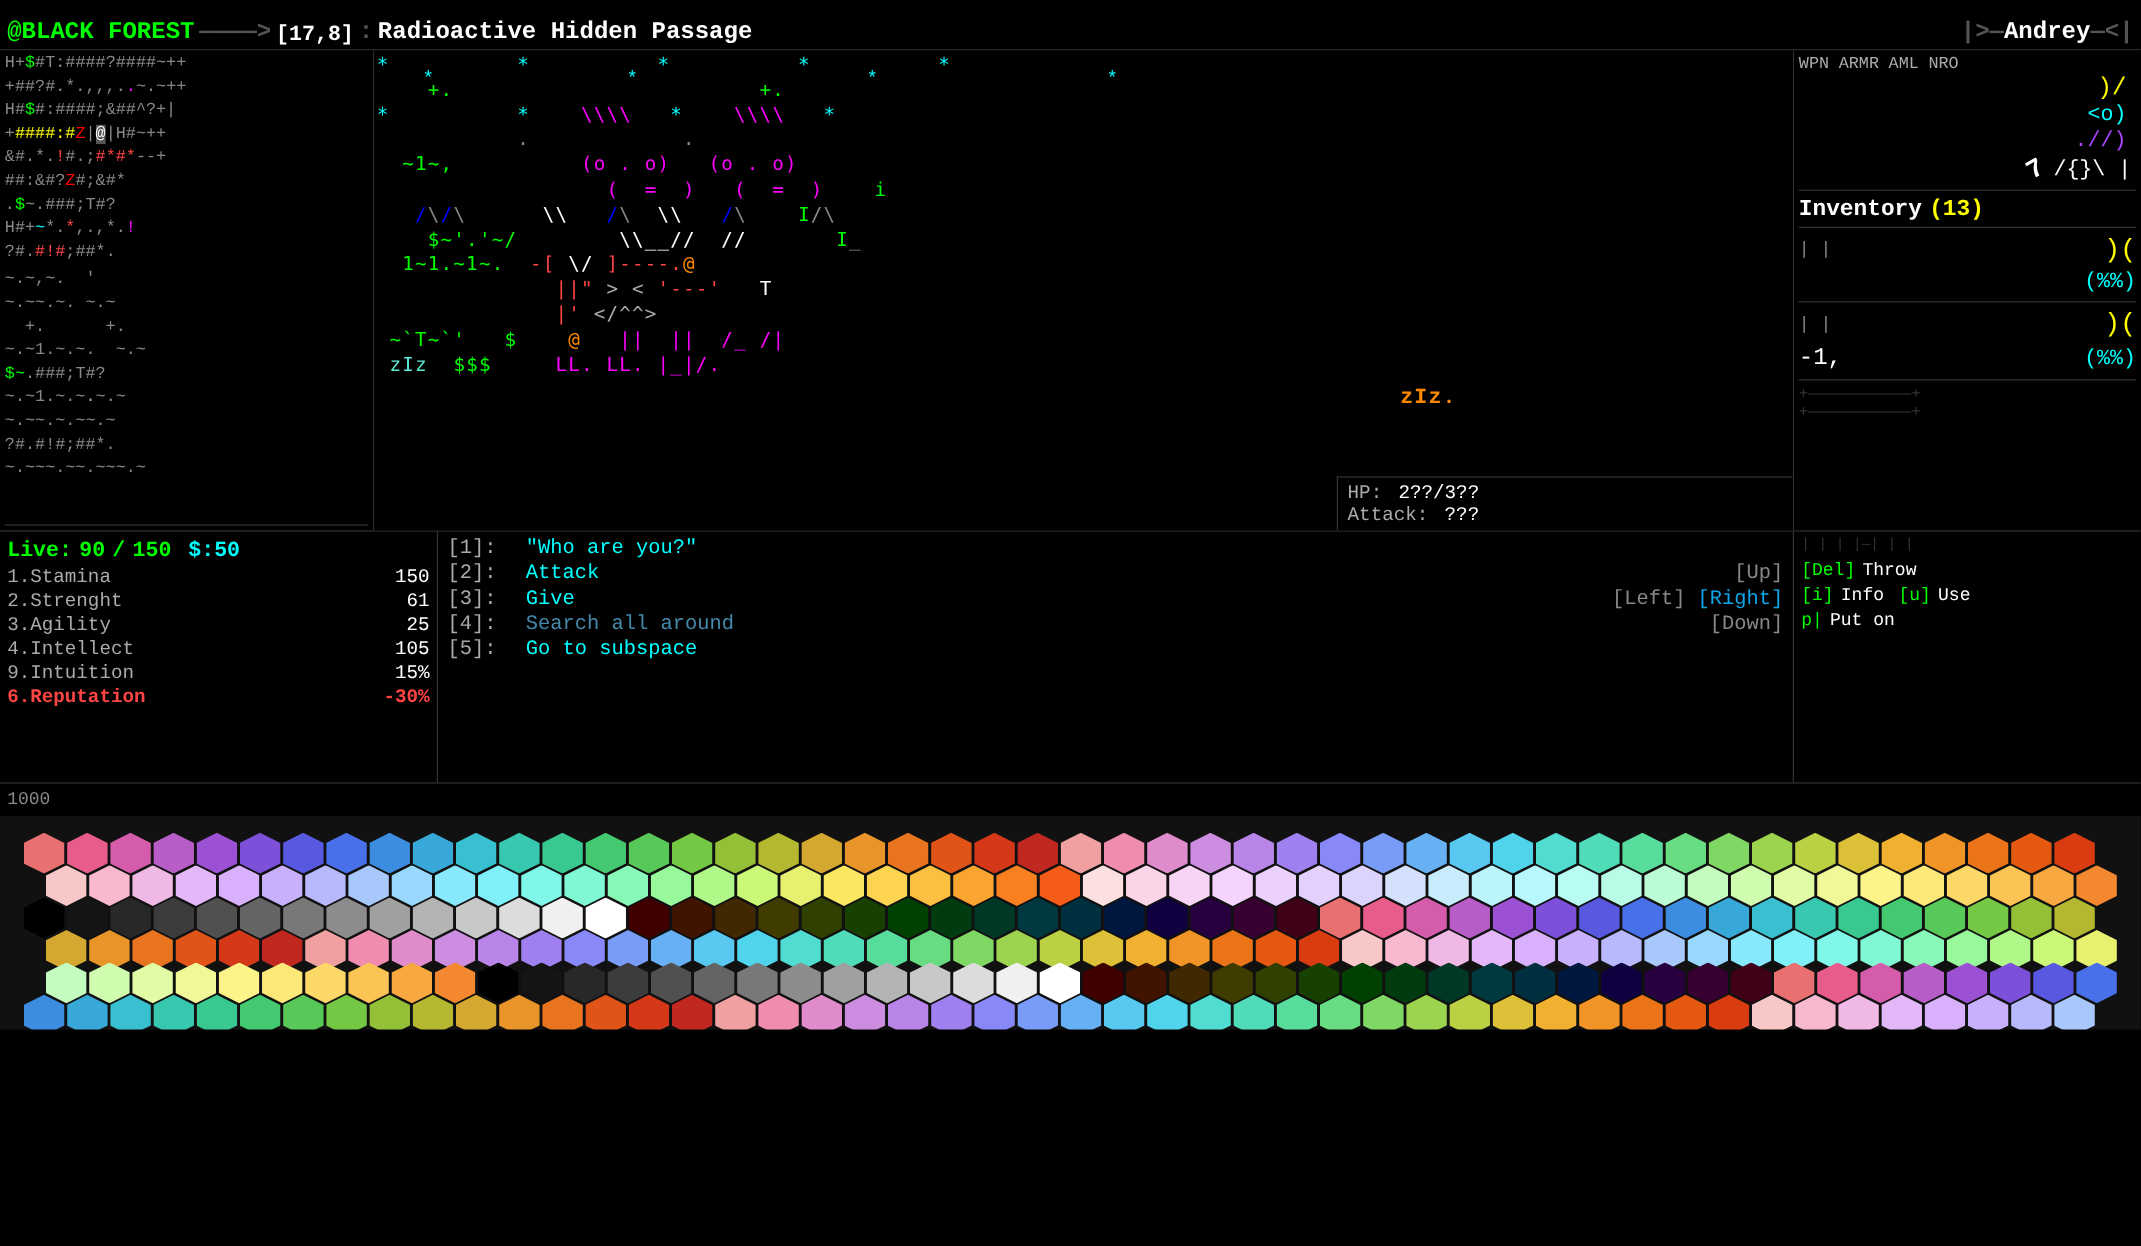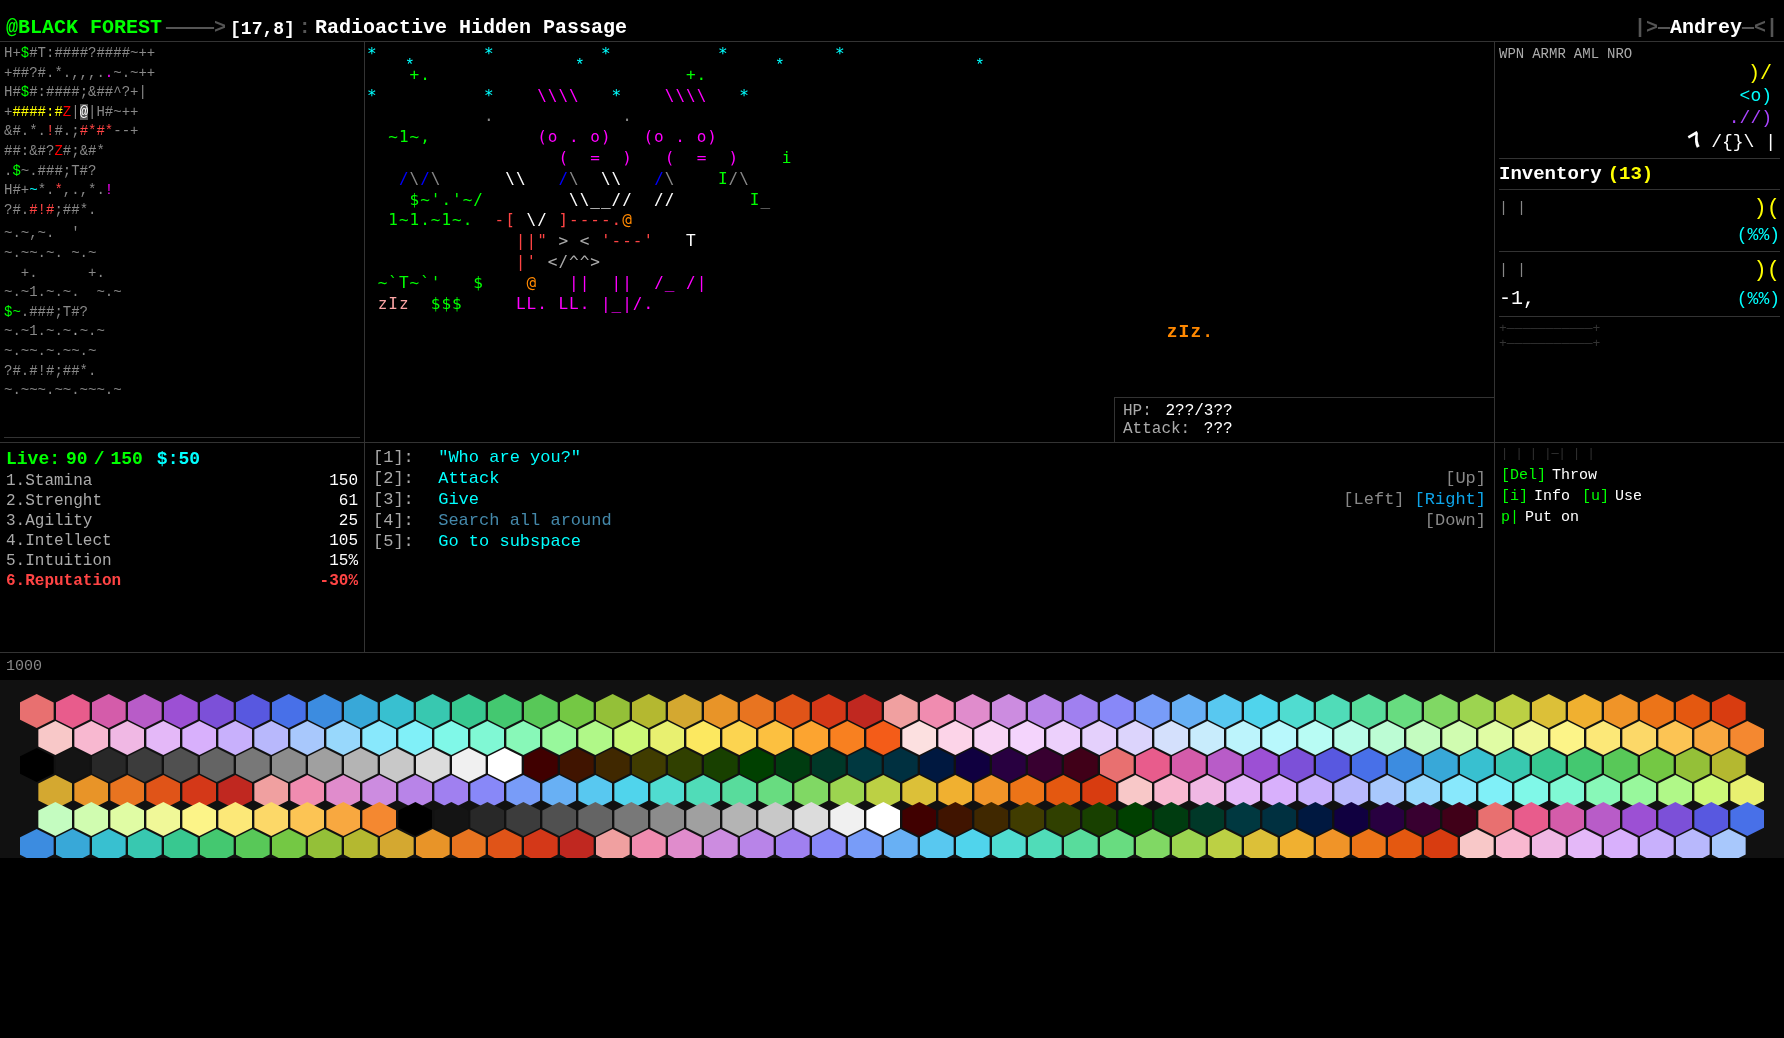--- a/index.html
+++ b/index.html
@@ -27,21 +27,21 @@
       display: flex;
       align-items: flex-end;
       border-bottom: 1px solid #333;
       height: 42px;
     }
     #game-area {
       display: flex;
       flex: 1;
     }
     #left-panel {
-      width: 365px;
+      width: 312px;
       background: #000;
       border-right: 1px solid #333;
       display: flex;
       flex-direction: column;
       font-size: 15px;
       line-height: 1.3;
       padding: 2px 4px;
     }
     #map-area {
       flex: 1;
@@ -195,21 +195,21 @@
 <span style="color:#00ffff">*</span>          <span style="color:#00ffff">*</span>    <span style="color:#ff00ff">\\\\</span>   <span style="color:#00ffff">*</span>    <span style="color:#ff00ff">\\\\</span>   <span style="color:#00ffff">*</span>
            .            .
   <span style="color:#00ff00">~1~,</span>          <span style="color:#ff00ff">(o . o)</span>   <span style="color:#ff00ff">(o . o)</span>
                   <span style="color:#ff00ff">(  =  )</span>   <span style="color:#ff00ff">(  =  )</span>    <span style="color:#00ff00">i</span>
    <span style="color:#0000ff">/</span>\<span style="color:#0000ff">/</span>\      <span style="color:#ffffff">\\</span>   <span style="color:#0000ff">/</span>\  <span style="color:#ffffff">\\</span>   <span style="color:#0000ff">/</span>\    <span style="color:#00ff00">I</span>/\
     <span style="color:#00ff00">$~'.'~/</span>        <span style="color:#ffffff">\\__//</span>  <span style="color:#ffffff">//</span>       <span style="color:#00ff00">I</span>_
   <span style="color:#00ff00">1~1.~1~.</span>  <span style="color:#ff4444">-[</span> <span style="color:#ffffff">\/</span> <span style="color:#ff4444">]----.</span><span style="color:#ff8800">@</span>
               <span style="color:#ff4444">||"</span> <span style="color:#aaa">&gt; &lt;</span> <span style="color:#ff4444">'---'</span>   <span style="color:#ffffff">T</span>
               <span style="color:#ff4444">|'</span> <span style="color:#aaa">&lt;/^^&gt;</span>
  <span style="color:#00ff00">~`T~`'</span>   <span style="color:#00ff00">$</span>    <span style="color:#ff8800">@</span>   <span style="color:#ff00ff">||  ||  /_ /|</span>
- <span style="color:#fca5a5">zIz</span>  <span style="color:#00ff00">$$$</span>     <span style="color:#ff00ff">LL. LL. |_|/.</span>
+ <span style="color:#5eead4">zIz</span>  <span style="color:#00ff00">$$$</span>     <span style="color:#ff00ff">LL. LL. |_|/.</span>
 </pre>
 
         <div style="position:absolute; top:8px; left:10px; color:#00ffff; font-size:16px; pointer-events:none; white-space:pre; line-height:1.4;">
 <span style="position:absolute; top:5px; left:30px; color:#00ffff;">*</span>
 <span style="position:absolute; top:5px; left:200px; color:#00ffff;">*</span>
 <span style="position:absolute; top:5px; left:400px; color:#00ffff;">*</span>
 <span style="position:absolute; top:5px; left:600px; color:#00ffff;">*</span>
         </div>
 
         <div style="position:absolute; top:280px; right:280px; color:#ff8800; font-size:18px; font-weight:bold;">zIz.</div>
@@ -295,21 +295,21 @@
       </div>
       <div class="stat-row">
         <span class="stat-label">3.Agility</span>
         <span class="stat-value">25</span>
       </div>
       <div class="stat-row">
         <span class="stat-label">4.Intellect</span>
         <span class="stat-value">105</span>
       </div>
       <div class="stat-row">
-        <span class="stat-label">5.Intuition</span>
+        <span class="stat-label">9.Intuition</span>
         <span class="stat-value">15%</span>
       </div>
       <div class="stat-row">
         <span style="color:#ff4444; font-weight:bold;">6.Reputation</span>
         <span style="color:#ff4444; font-weight:bold;">-30%</span>
       </div>
     </div>
 
     <div id="bottom-center">
       <div class="menu-item">

